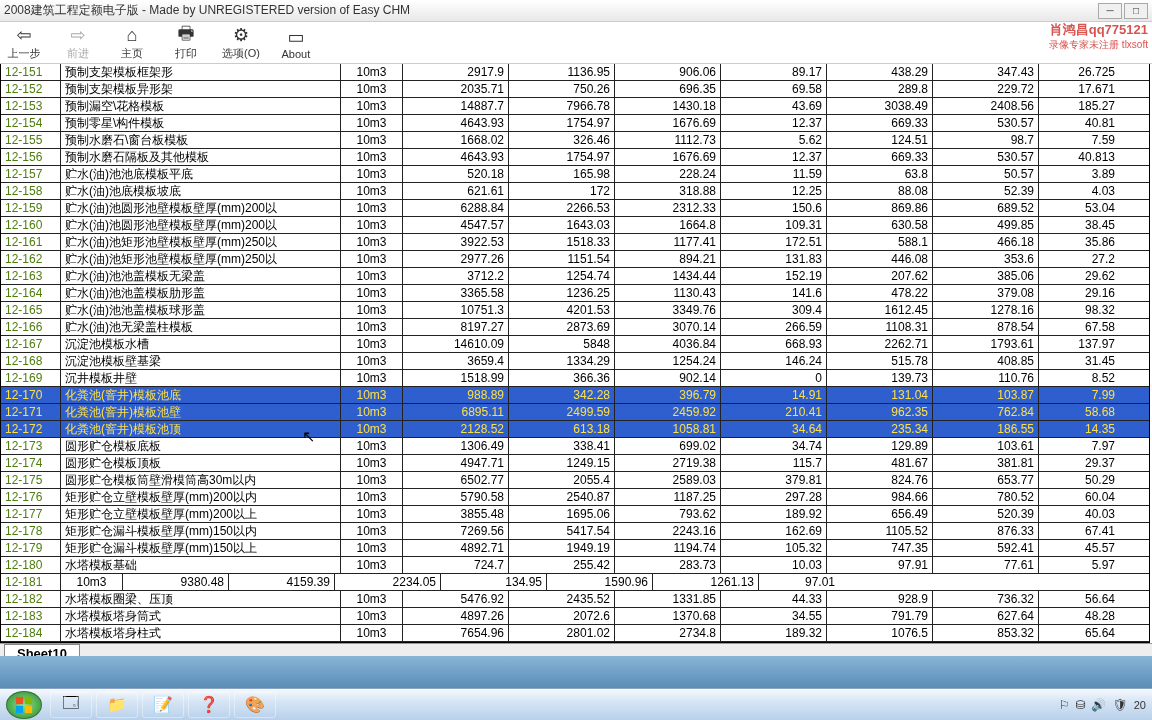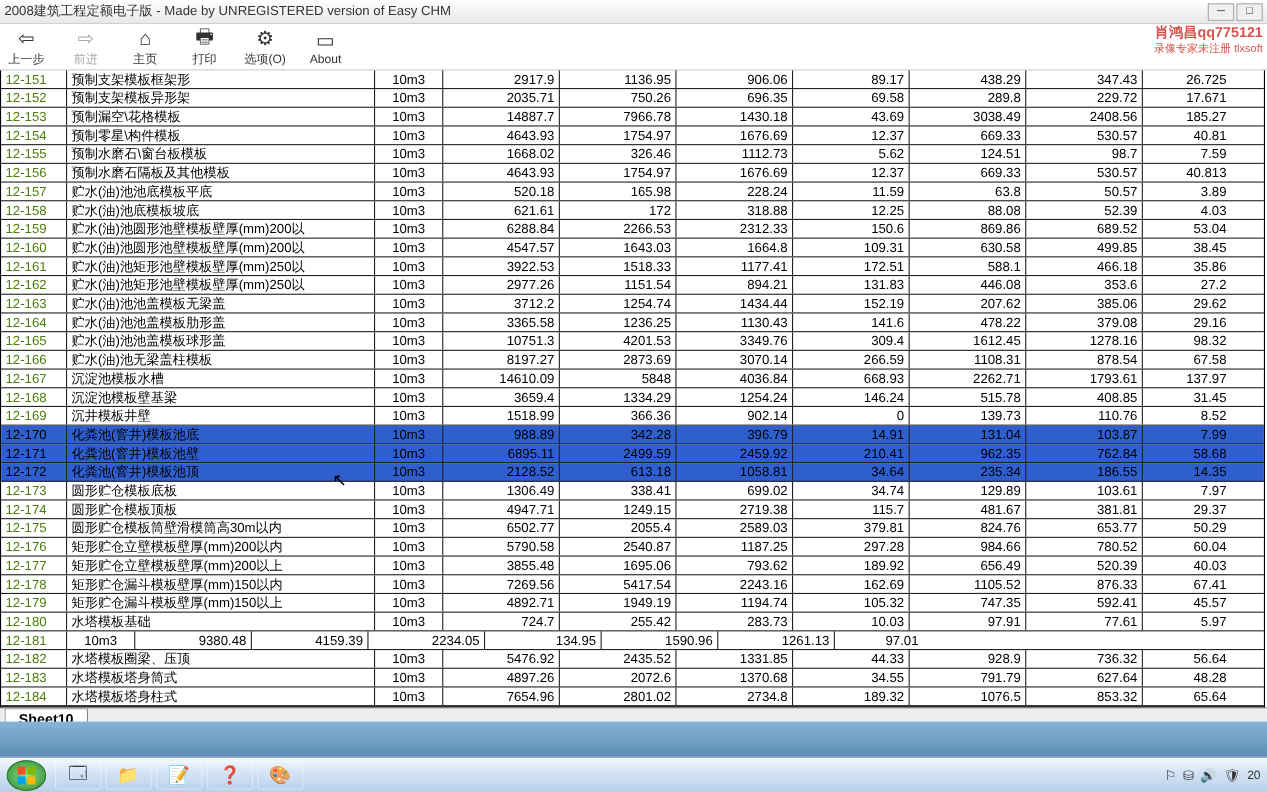--- a/index.html
+++ b/index.html
@@ -14,21 +14,21 @@
 .tbtn { display: flex; flex-direction: column; align-items: center; font-size: 11px; color: #333; cursor: pointer; min-width: 36px; }
 .tbtn.disabled { color: #aaa; }
 .tbtn .ico { font-size: 18px; height: 22px; display: flex; align-items: center; justify-content: center; }
 
 .watermark { position: absolute; right: 4px; top: 22px; font-size: 13px; color: #d9534f; text-align: right; line-height: 15px; z-index: 5; font-weight: bold;}
 .watermark .wm2 { font-size: 10px; color: #d9534f; font-weight: normal;}
 
 .grid { position: relative; width: 1150px; border: 1px solid #000; border-top: none; }
 .row { display: flex; height: 17px; border-bottom: 1px solid #222; font-size: 12px; align-items: center; white-space: nowrap; }
 .row.sel { background: #2f5fcf; color: #fff; }
-.row.sel .cell, .row.sel .c0 { color: #000000; }
+.row.sel .cell, .row.sel .c0 { color: #fde047; }
 .cell { border-right: 1px solid #222; height: 100%; display: flex; align-items: center; overflow: hidden; padding: 0 4px; }
 .c0 { width: 60px; color: #4d7c0f; justify-content: flex-start; }
 .c1 { width: 280px; justify-content: flex-start; }
 .cu { width: 62px; justify-content: center; }
 .cn { width: 106px; justify-content: flex-end; }
 .cnlast { width: 80px; justify-content: flex-end; border-right: none; }
 
 .sheet-tabs { height: 18px; background: #eee; border-top: 1px solid #999; display: flex; align-items: center; font-size: 13px; padding-left: 4px; }
 .sheet-tab { padding: 1px 12px; background: #fff; border: 1px solid #888; border-bottom: none; border-radius: 0 0 6px 6px; font-weight: bold; }
 

